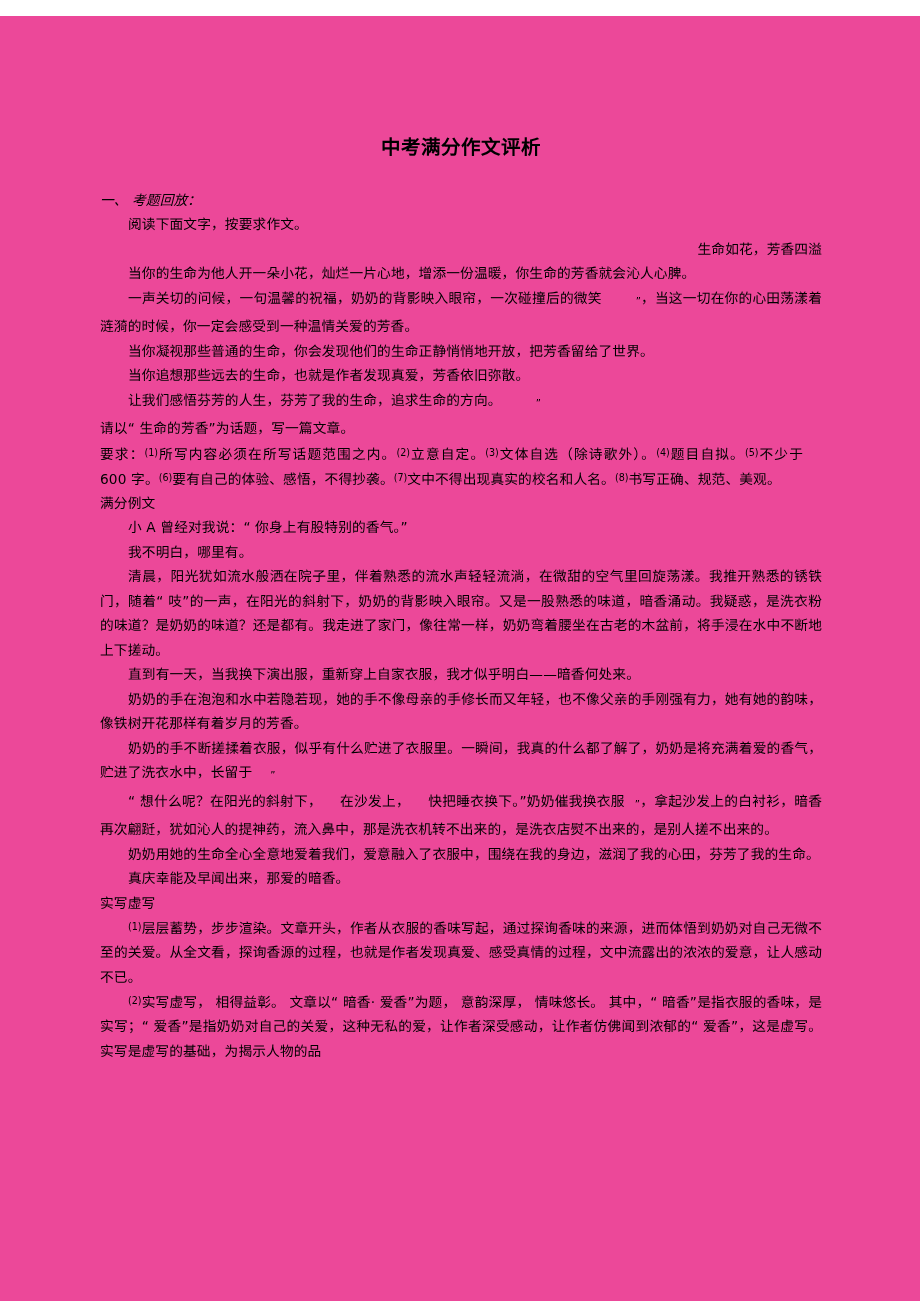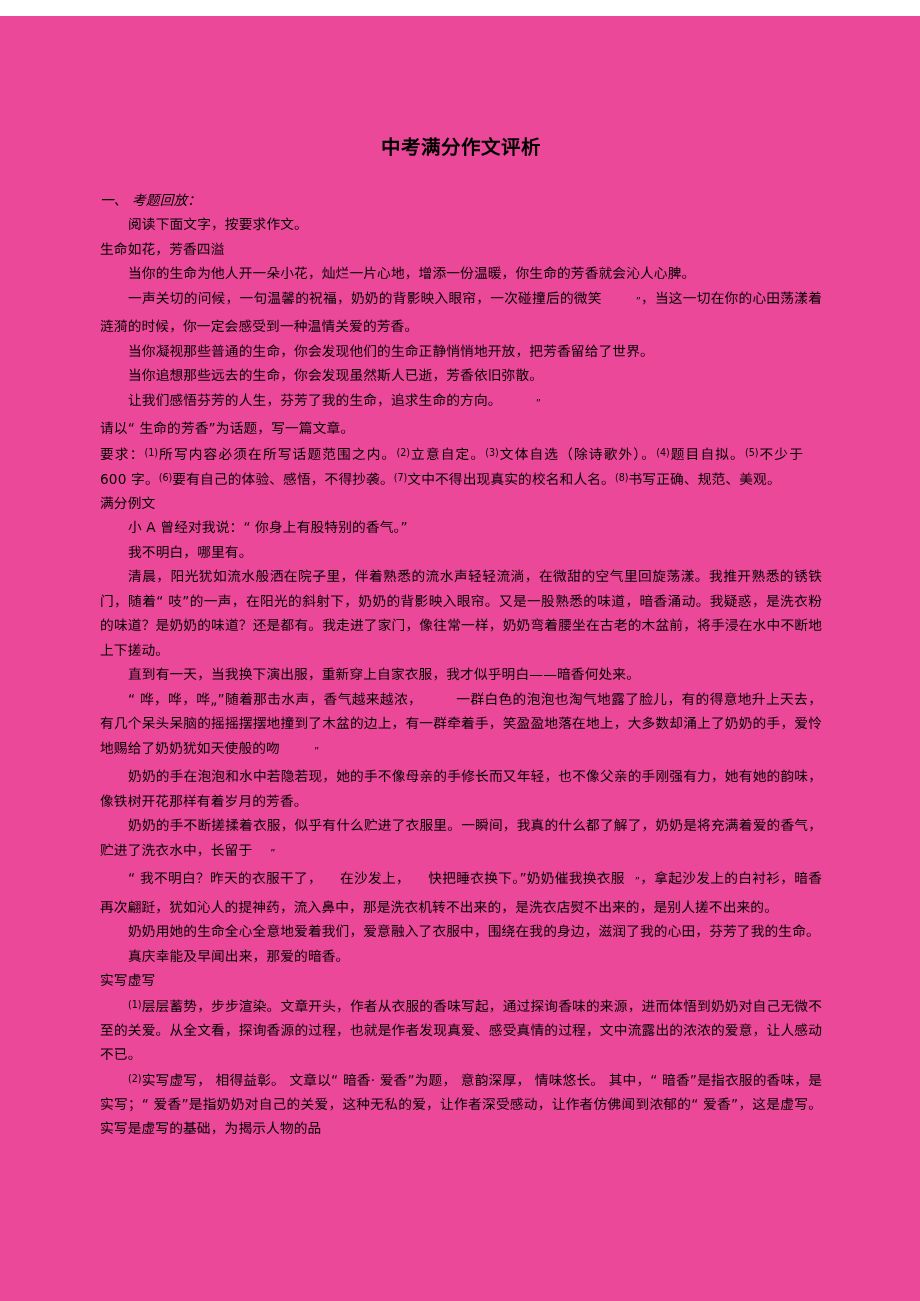--- a/index.html
+++ b/index.html
@@ -48,21 +48,21 @@
     word-break: break-all;
   }
   .p.first {
     margin-top: 30px;
     font-style: italic;
   }
   .indent2 {
     text-indent: 28px;
   }
   .center {
-    text-align: left;
+    text-align: right;
     text-indent: 0;
   }
   .heading-num {
     display: inline-block;
     width: 32px;
   }
   .sup-num {
     font-size: 9.6px;
     vertical-align: 2.5px;
     letter-spacing: 0;
@@ -90,46 +90,45 @@
     <p class="p indent2">阅读下面文字，按要求作文。</p>
 
     <p class="p center">生命如花，芳香四溢</p>
 
     <p class="p indent2">当你的生命为他人开一朵小花，灿烂一片心地，增添一份温暖，你生命的芳香就会沁人心脾。</p>
 
     <p class="p indent2"><span>一声关切的问候，一句温馨的祝福，奶奶的背影映入眼帘，一次碰撞后的微笑</span><span class="wide-space-lg"></span><span class="tiny-quote">”</span><span>，当这一切在你的心田荡漾着涟漪的时候，你一定会感受到一种温情关爱的芳香。</span></p>
 
     <p class="p indent2">当你凝视那些普通的生命，你会发现他们的生命正静悄悄地开放，把芳香留给了世界。</p>
 
-    <p class="p indent2">当你追想那些远去的生命，你会发现虽然斯人已逝，芳香依旧弥散。</p>
+    <p class="p indent2">当你追想那些远去的生命，也就是作者发现真爱，芳香依旧弥散。</p>
 
     <p class="p indent2"><span>让我们感悟芬芳的人生，芬芳了我的生命，追求生命的方向。</span><span class="wide-space-lg"></span><span class="tiny-quote">”</span></p>
 
     <p class="p">请以“ 生命的芳香”为话题，写一篇文章。</p>
 
     <p class="p"><span>要求：</span><span class="sup-num">(1)</span><span>所写内容必须在所写话题范围之内。</span><span class="sup-num">(2)</span><span>立意自定。</span><span class="sup-num">(3)</span><span>文体自选（除诗歌外）。</span><span class="sup-num">(4)</span><span>题目自拟。</span><span class="sup-num">(5)</span><span>不少于</span><span class="wide-space"></span><span class="nowrap">600 字。</span><span class="sup-num">(6)</span><span>要有自己的体验、感悟，不得抄袭。</span><span class="sup-num">(7)</span><span>文中不得出现真实的校名和人名。</span><span class="sup-num">(8)</span><span>书写正确、规范、美观。</span></p>
 
     <p class="p">满分例文</p>
 
 
     <p class="p indent2">小 A 曾经对我说：“ 你身上有股特别的香气。”</p>
 
     <p class="p indent2">我不明白，哪里有。</p>
 
     <p class="p indent2">清晨，阳光犹如流水般洒在院子里，伴着熟悉的流水声轻轻流淌，在微甜的空气里回旋荡漾。我推开熟悉的锈铁门，随着“ 吱”的一声，在阳光的斜射下，奶奶的背影映入眼帘。又是一股熟悉的味道，暗香涌动。我疑惑，是洗衣粉的味道？是奶奶的味道？还是都有。我走进了家门，像往常一样，奶奶弯着腰坐在古老的木盆前，将手浸在水中不断地上下搓动。</p>
 
     <p class="p indent2">直到有一天，当我换下演出服，重新穿上自家衣服，我才似乎明白——暗香何处来。</p>
 
-    <p class="p indent2"><span>“ 哗，哗，哗„”随着那击水声，香气越来越浓，</span><span class="wide-space-lg"></span><span>一群白色的泡泡也淘气地露了脸儿，有的得意地升上天去，有几个呆头呆脑的摇摇摆摆地撞到了木盆的边上，有一群牵着手，笑盈盈地落在地上，大多数却涌上了奶奶的手，爱怜地赐给了奶奶犹如天使般的吻</span><span class="wide-space-lg"></span><span class="tiny-quote">”</span></p>
 
     <p class="p indent2">奶奶的手在泡泡和水中若隐若现，她的手不像母亲的手修长而又年轻，也不像父亲的手刚强有力，她有她的韵味，像铁树开花那样有着岁月的芳香。</p>
 
     <p class="p indent2"><span>奶奶的手不断搓揉着衣服，似乎有什么贮进了衣服里。一瞬间，我真的什么都了解了，奶奶是将充满着爱的香气，贮进了洗衣水中，长留于</span><span class="wide-space"></span><span class="tiny-quote">”</span></p>
 
-    <p class="p indent2"><span>“ 我不明白？昨天的衣服干了，</span><span class="wide-space"></span><span>在沙发上，</span><span class="wide-space"></span><span>快把睡衣换下。”奶奶催我换衣服</span><span class="wide-space-sm"></span><span class="tiny-quote">”</span><span>，拿起沙发上的白衬衫，暗香再次翩跹，犹如沁人的提神药，流入鼻中，那是洗衣机转不出来的，是洗衣店熨不出来的，是别人搓不出来的。</span></p>
+    <p class="p indent2"><span>“ 想什么呢？在阳光的斜射下，</span><span class="wide-space"></span><span>在沙发上，</span><span class="wide-space"></span><span>快把睡衣换下。”奶奶催我换衣服</span><span class="wide-space-sm"></span><span class="tiny-quote">”</span><span>，拿起沙发上的白衬衫，暗香再次翩跹，犹如沁人的提神药，流入鼻中，那是洗衣机转不出来的，是洗衣店熨不出来的，是别人搓不出来的。</span></p>
 
     <p class="p indent2">奶奶用她的生命全心全意地爱着我们，爱意融入了衣服中，围绕在我的身边，滋润了我的心田，芬芳了我的生命。</p>
 
     <p class="p indent2">真庆幸能及早闻出来，那爱的暗香。</p>
 
     <p class="p">实写虚写</p>
 
     <p class="p indent2"><span class="sup-num">(1)</span><span>层层蓄势，步步渲染。文章开头，作者从衣服的香味写起，通过探询香味的来源，进而体悟到奶奶对自己无微不至的关爱。从全文看，探询香源的过程，也就是作者发现真爱、感受真情的过程，文中流露出的浓浓的爱意，让人感动不已。</span></p>
 
     <p class="p indent2"><span class="sup-num">(2)</span><span>实写虚写， 相得益彰。 文章以“ 暗香· 爱香”为题， 意韵深厚， 情味悠长。 其中，“ 暗香”是指衣服的香味，是实写；“ 爱香”是指奶奶对自己的关爱，这种无私的爱，让作者深受感动，让作者仿佛闻到浓郁的“ 爱香”，这是虚写。实写是虚写的基础，为揭示人物的品</span></p>

